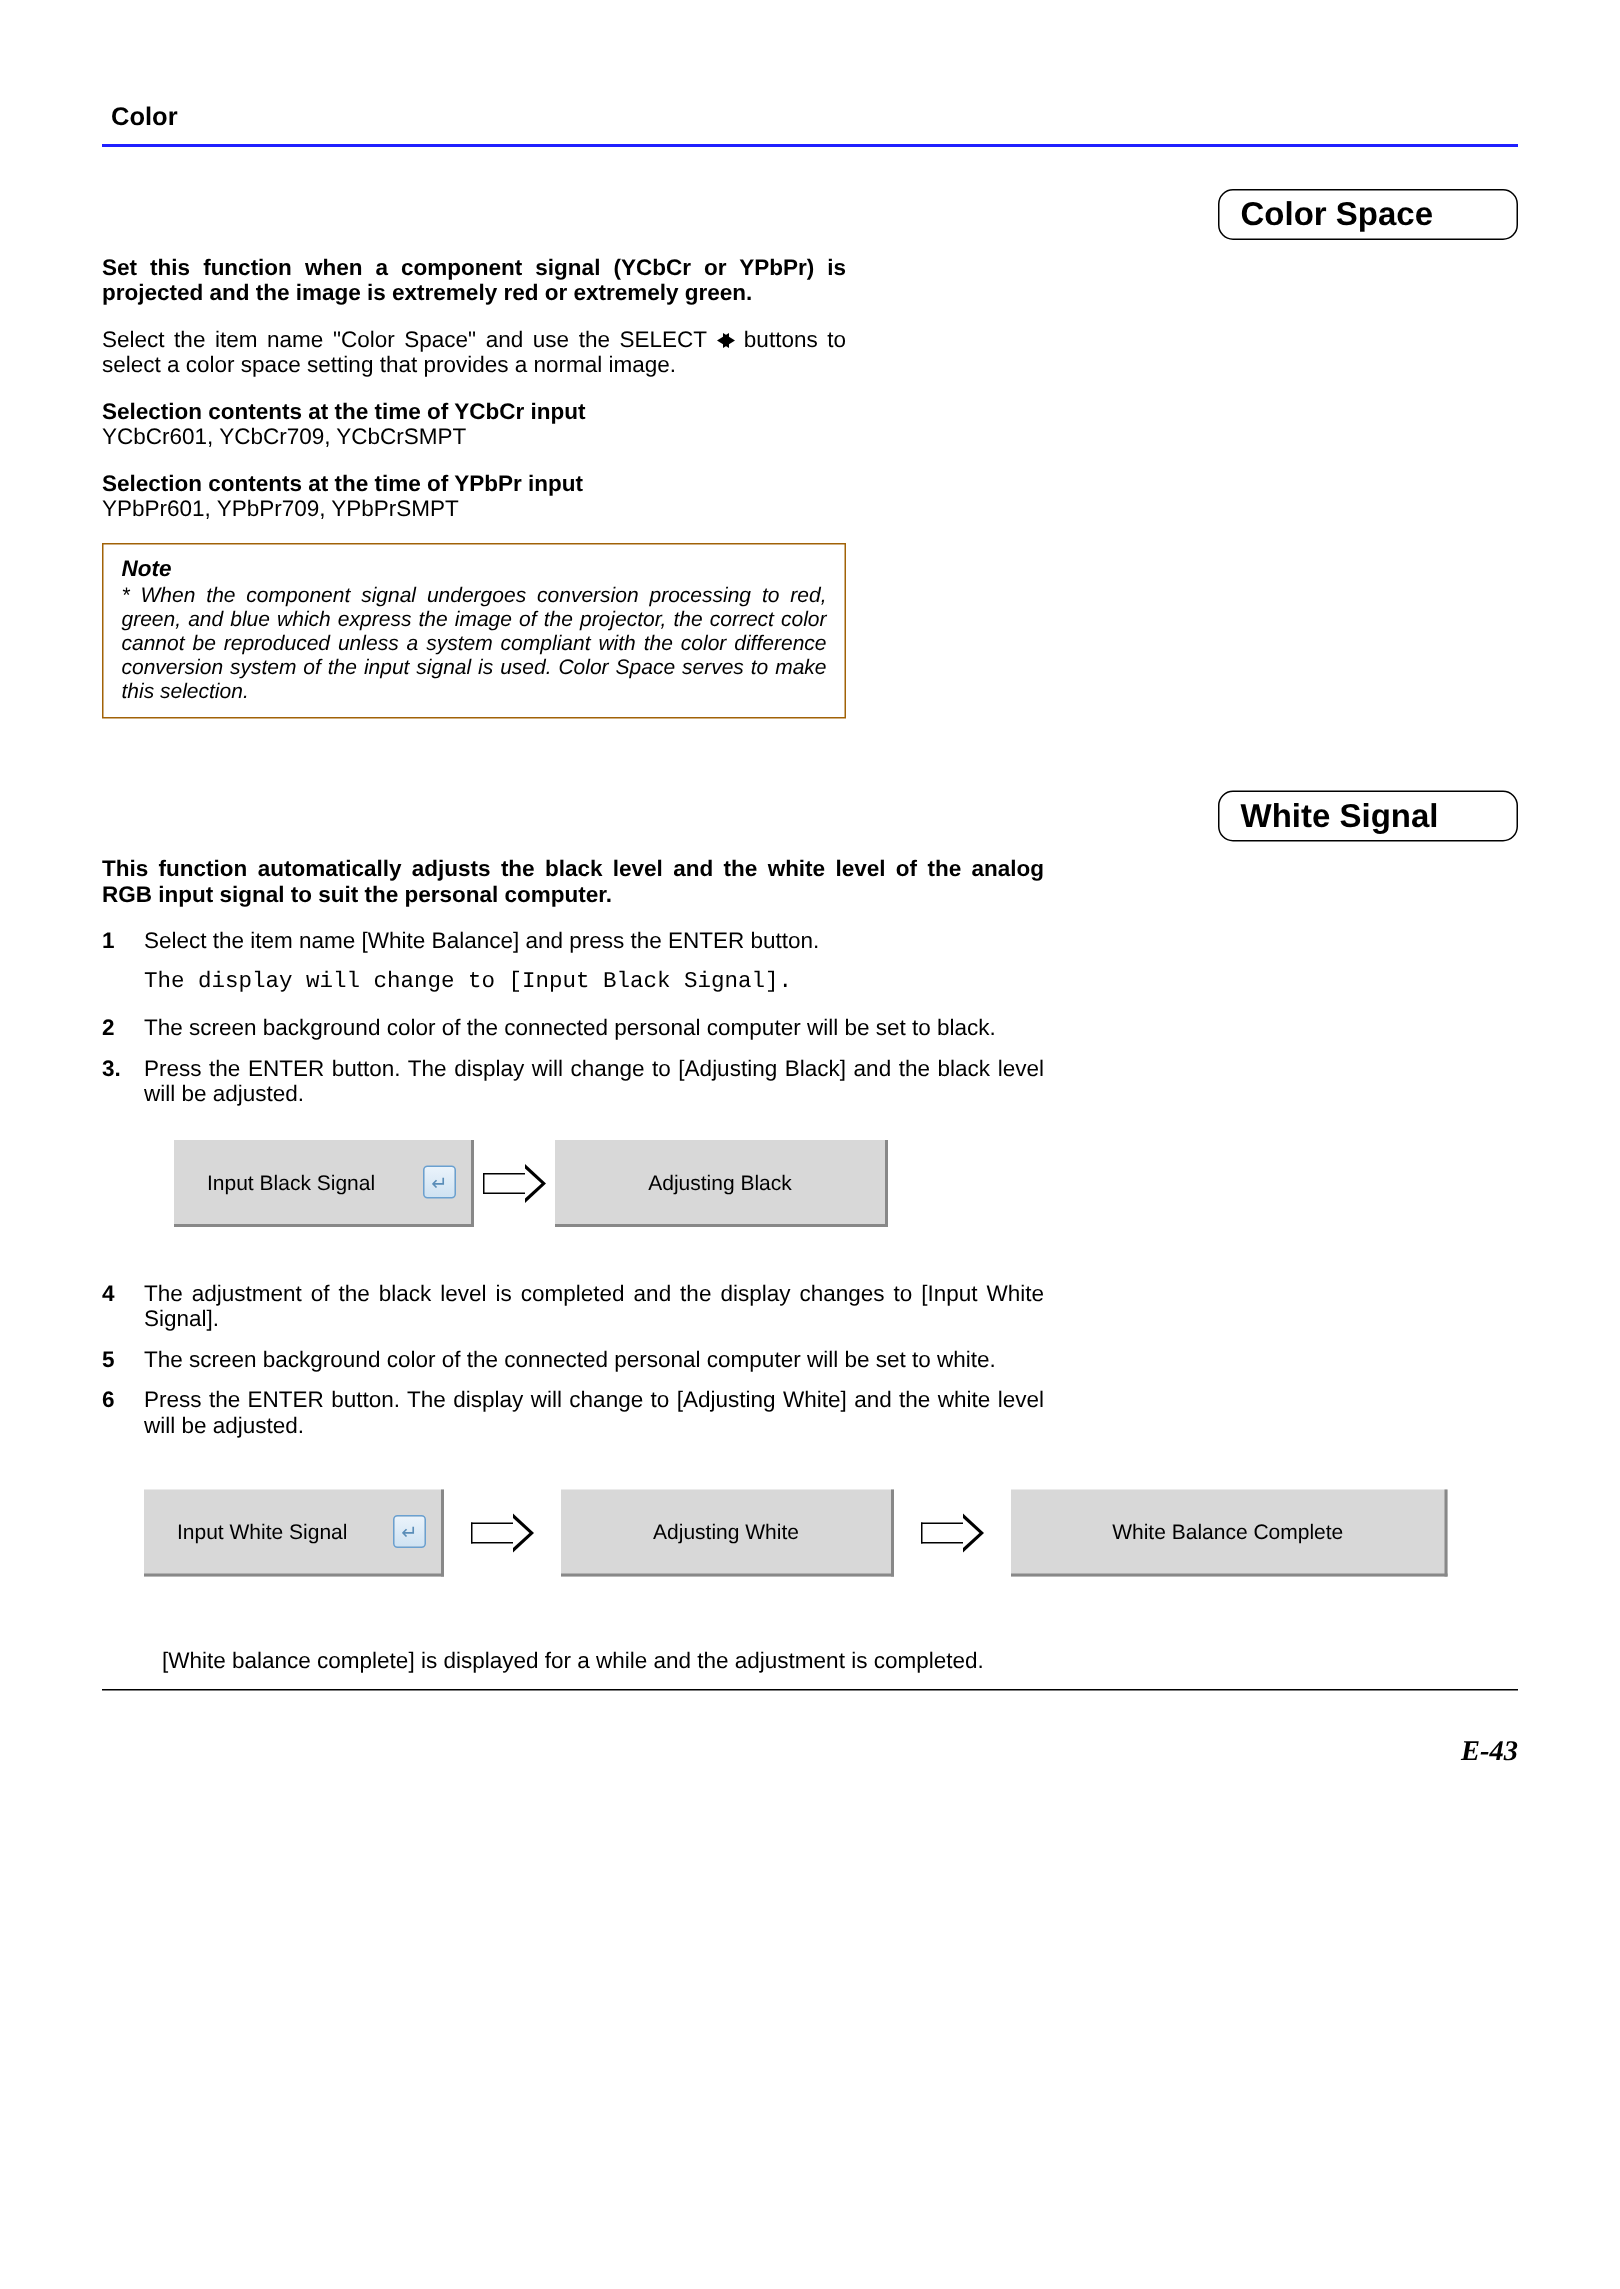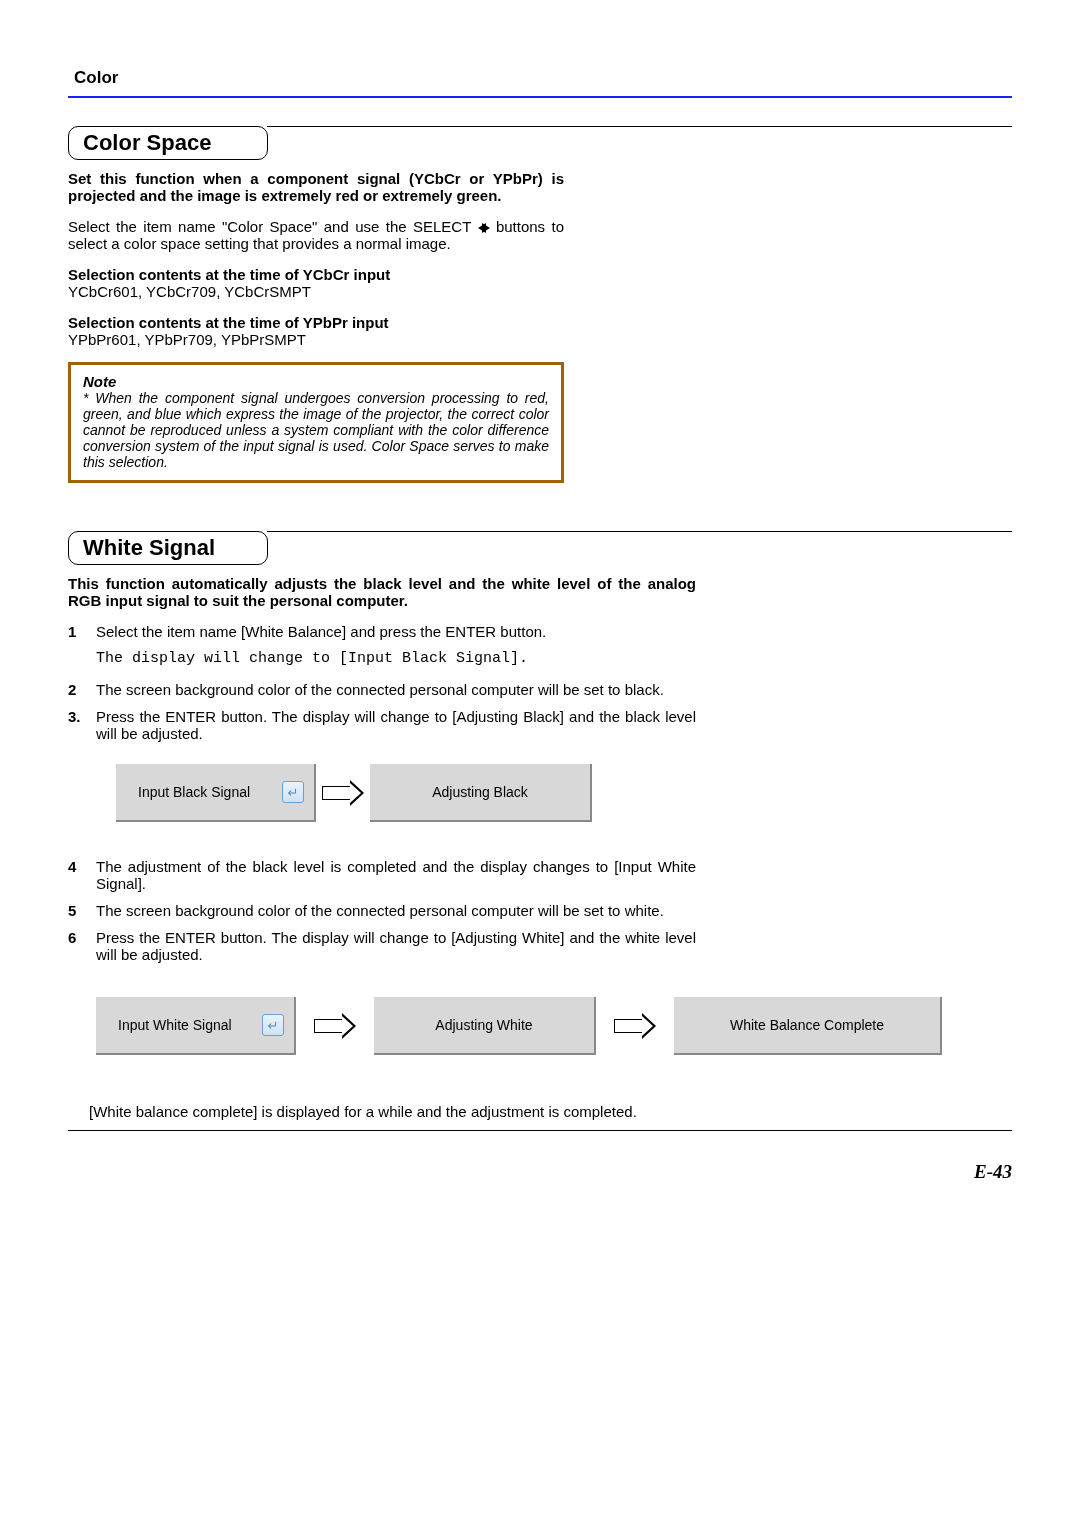--- a/index.html
+++ b/index.html
@@ -18,22 +18,23 @@
       margin-left: 6px;
     }
     .blue-rule {
       height: 2px;
       background: #2020ff;
       width: 100%;
       margin-bottom: 28px;
     }
     .section-tab-row {
       display: flex;
-      align-items: flex-start;
+      align-items: flex-end;
       margin-bottom: 10px;
+      flex-direction: column;
     }
     .section-tab {
       border: 1px solid #000;
       border-radius: 10px;
       padding: 3px 14px;
       font-weight: 900;
       font-size: 22px;
       font-family: Arial;
       background: #fff;
       min-width: 200px;
@@ -60,21 +61,21 @@
       font-size: 15px;
     }
     .sub-plain {
       font-size: 15px;
       margin-bottom: 14px;
     }
     .col-left {
       width: 496px;
     }
     .note-box {
-      border: 3px solid #a16207;
+      border: 1px solid #a16207;
       padding: 8px 12px 10px 12px;
       width: 496px;
       margin-top: 4px;
       margin-bottom: 48px;
     }
     .note-title {
       font-weight: bold;
       font-style: italic;
       font-size: 15px;
     }
@@ -130,21 +131,21 @@
       border-bottom: 2px solid #888;
       height: 58px;
       display: flex;
       align-items: center;
       justify-content: center;
       font-size: 14px;
       position: relative;
     }
     .gb-w200 { width: 200px; justify-content: flex-start; padding-left: 22px; }
     .gb-w210 { width: 222px; }
-    .gb-w265 { width: 268px; }
+    .gb-w265 { width: 291px; }
     .enter-badge {
       position: absolute;
       right: 10px;
       top: 50%;
       transform: translateY(-50%);
       width: 22px; height: 22px;
       border: 1px solid #6aa0d0;
       border-radius: 3px;
       background: linear-gradient(#eaf3fb, #cfe2f2);
       display: flex;
@@ -174,21 +175,21 @@
       position: absolute;
       left: -14px; top: -10px;
       width: 0; height: 0;
       border-top: 10px solid transparent;
       border-bottom: 10px solid transparent;
       border-left: 11px solid #fff;
     }
     .steps-block { width: 628px; }
     .final-text {
       font-size: 15px;
-      margin-left: 21px;
+      margin-left: 40px;
       width: 600px;
       text-align: justify;
       margin-bottom: 10px;
     }
     .thin-rule {
       height: 1px;
       background: #000;
       width: 100%;
       margin-top: 6px;
       margin-bottom: 30px;

